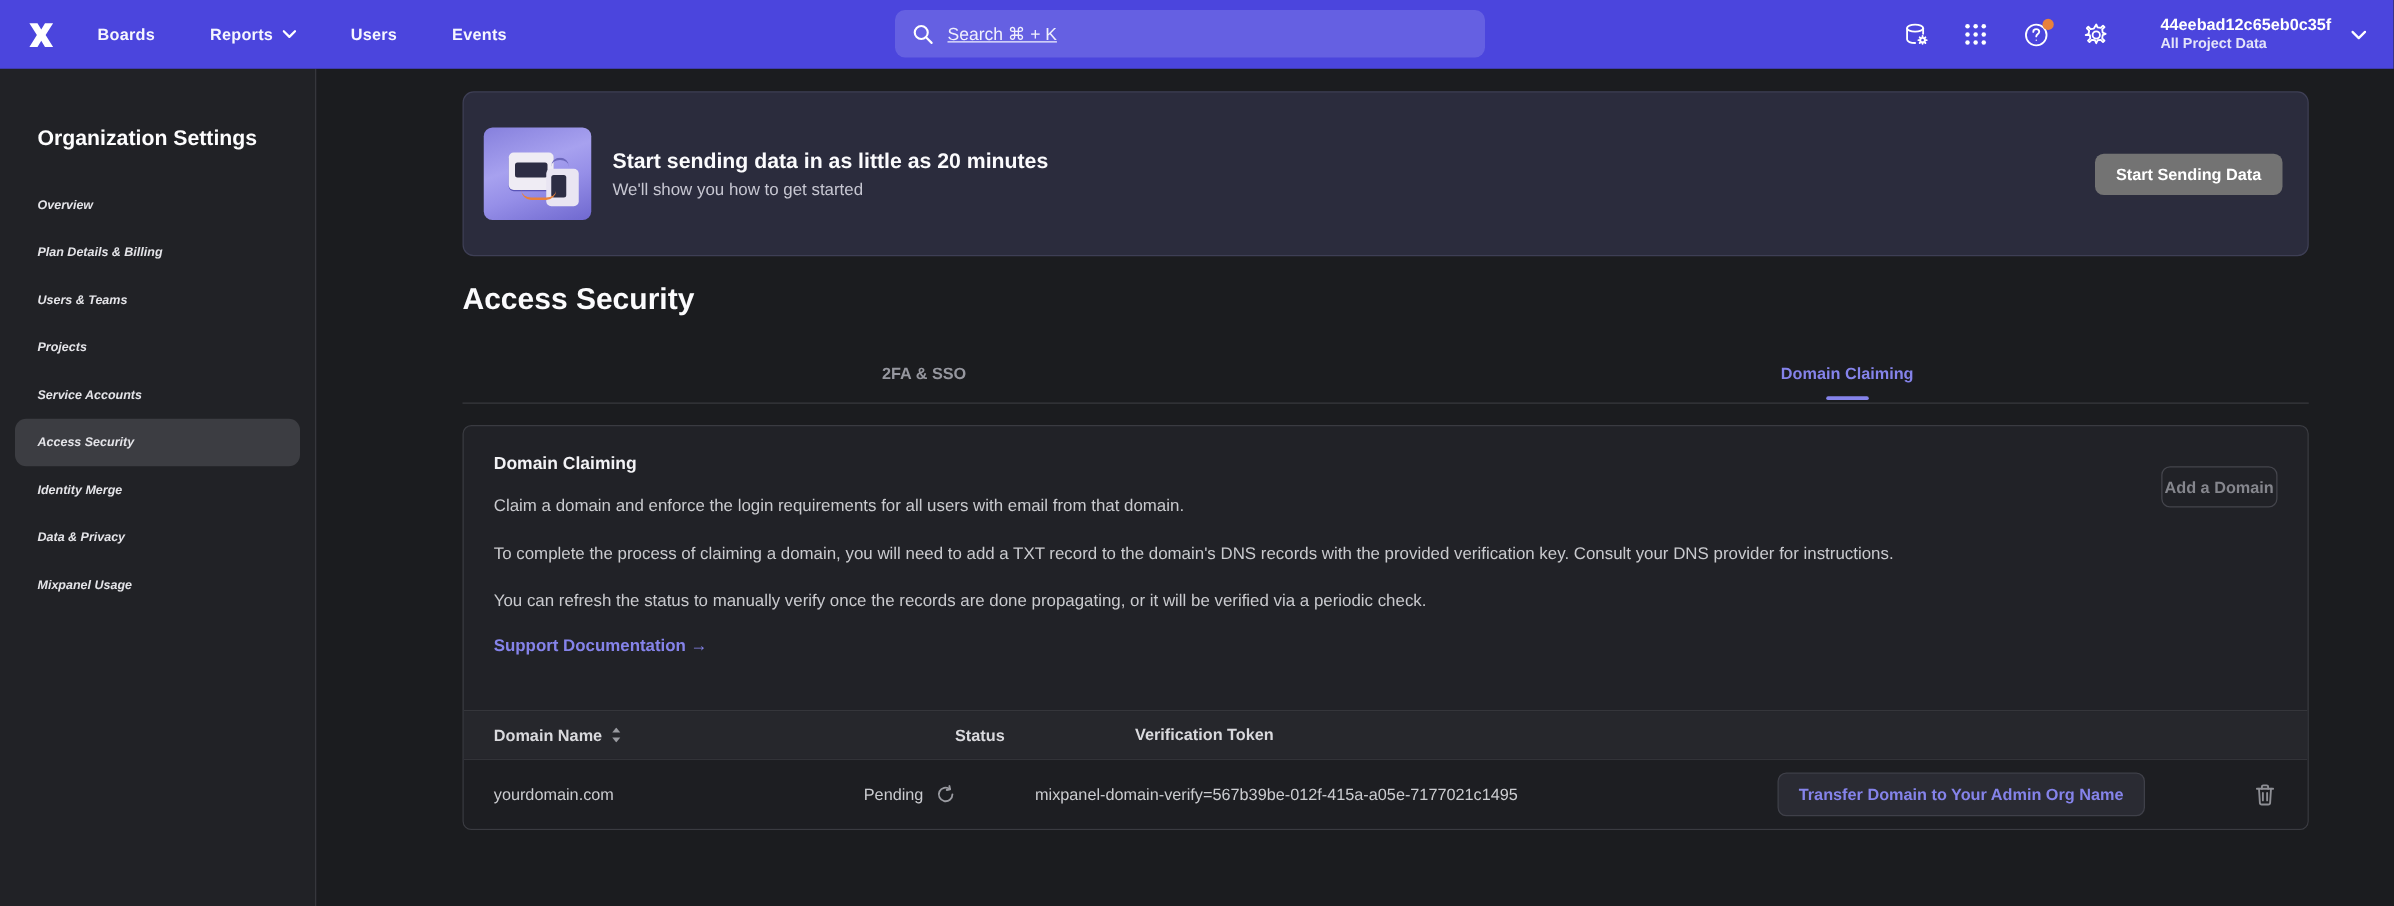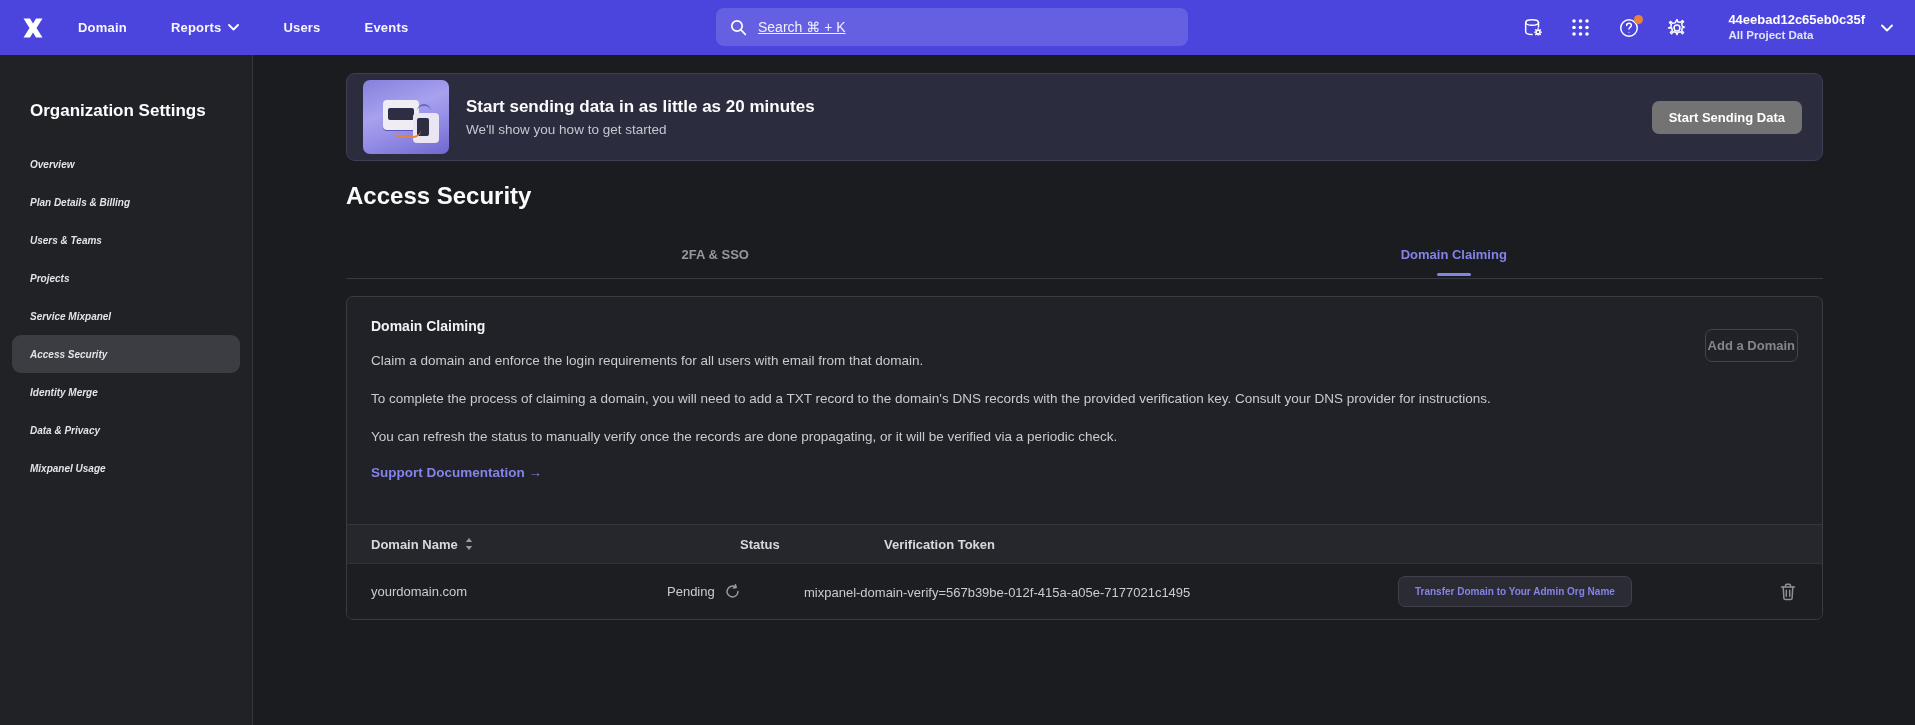--- a/index.html
+++ b/index.html
@@ -34,40 +34,40 @@
   .nav-icon .badge {
     position:absolute; top:-2px; right:-3px; width:9px; height:9px;
     border-radius:50%; background:#e8813c;
   }
   .org-switch { display:flex; align-items:center; gap:16px; margin-left:14px; cursor:pointer; }
   .org-text { line-height:1.25; }
   .org-id { font-size:13px; font-weight:700; color:#ffffff; }
   .org-project { font-size:11.5px; font-weight:700; color:#e3e3f9; }
 
   
-  .shell { display:flex; height:670px; }
+  .shell { display:flex; height:670px;gap:24px; }
   .sidebar {
     width:253px; flex:0 0 253px; background:#212226;
     border-right:1px solid #36373c; padding-top:46px;
   }
   .sidebar-title { font-size:17px; font-weight:700; color:#fdfdfe; padding:0 30px; }
   .sidebar-list { margin-top:24px; padding:0 12px; list-style:none; }
   .side-item {
     height:38px; display:flex; align-items:center; padding:0 18px;
     font-size:10px; font-weight:600; color:#e4e4e8;
     border-radius:9px; cursor:pointer;font-style:italic;
   }
   .side-item.selected { background:#3c3d42; }
 
   .main { flex:1; padding:18px 0 0 93px; }
   .content { width:1477px; }
 
   
   .banner {
-    height:88px; background:#2b2c3d; border:1px solid #3e3f55;
+    height:132px; background:#2b2c3d; border:1px solid #3e3f55;
     border-radius:9px; display:flex; align-items:center; padding:0 20px 0 16px;
   }
   .illu {
     width:86px; height:74px; border-radius:7px; overflow:hidden; position:relative;
     background:linear-gradient(160deg,#8680dd 0%,#a7a1ef 40%,#968fe8 62%,#6f68cf 100%);
     flex:0 0 86px;
   }
   .illu .dev1 { position:absolute; left:20px; top:20px; width:36px; height:30px; background:#efecf4; border-radius:4px; box-shadow:0 1px 0 #5a54b8; }
   .illu .dev1 .scr { position:absolute; left:5px; top:8px; width:26px; height:12px; background:#2d2d44; border-radius:2px; }
   .illu .dev2 { position:absolute; left:50px; top:33px; width:26px; height:30px; background:#e9e5f2; border-radius:4px; }
@@ -124,38 +124,38 @@
   .c-status.head { padding-left:73px; }
   .c-token { width:594px; }
   .c-token.head { padding-left:80px; }
   .c-actions { flex:1; display:flex; align-items:center; justify-content:space-between; padding-right:26px; }
   .th { font-size:13px; font-weight:700; color:#d9d9dd; }
   .td { font-size:13px; color:#cbccd0; }
   .sort-icon { color:#9a9ba1; cursor:pointer; }
   .refresh-icon { color:#9a9ba1; cursor:pointer; }
   .btn-transfer {
     background:#2a2b33; border:1px solid #3f4049; border-radius:7px;
-    color:#8583ea; font-family:inherit; font-size:10px; font-weight:700;
+    color:#8583ea; font-family:inherit; font-size:13px; font-weight:700;
     padding:9px 16px; cursor:pointer;
   }
   .trash { color:#8e8f95; cursor:pointer; }
 </style>
 </head>
 <body>
 
 <header class="topnav">
   <div class="logo">
     <svg width="26" height="24" viewBox="0 0 24 24">
       <path d="M2.5 2.5 H9 L12 7.5 L15 2.5 H21.5 L15.5 12 L21.5 21.5 H15 L12 16.5 L9 21.5 H2.5 L8.5 12 Z" fill="#ffffff"></path>
     </svg>
   </div>
 
   <nav class="nav-items">
     <div class="nav-item">
-      <span>Domain</span>
+      <span>Boards</span>
     </div>
     <div class="nav-item">
       <span>Reports</span>
       <span>
         <svg width="11" height="7" viewBox="0 0 11 7">
             <path d="M1 1 L5.5 5.5 L10 1" fill="none" stroke="#ffffff" stroke-width="1.8" stroke-linecap="round" stroke-linejoin="round"></path>
           </svg>
       </span>
     </div>
     <div class="nav-item">
@@ -238,21 +238,21 @@
       <li class="side-item">
           <span>Plan Details &amp; Billing</span>
         </li>
       <li class="side-item">
           <span>Users &amp; Teams</span>
         </li>
       <li class="side-item">
           <span>Projects</span>
         </li>
       <li class="side-item">
-          <span>Service Mixpanel</span>
+          <span>Service Accounts</span>
         </li>
       <li class="side-item selected">
           <span>Access Security</span>
         </li>
       <li class="side-item">
           <span>Identity Merge</span>
         </li>
       <li class="side-item">
           <span>Data &amp; Privacy</span>
         </li>

